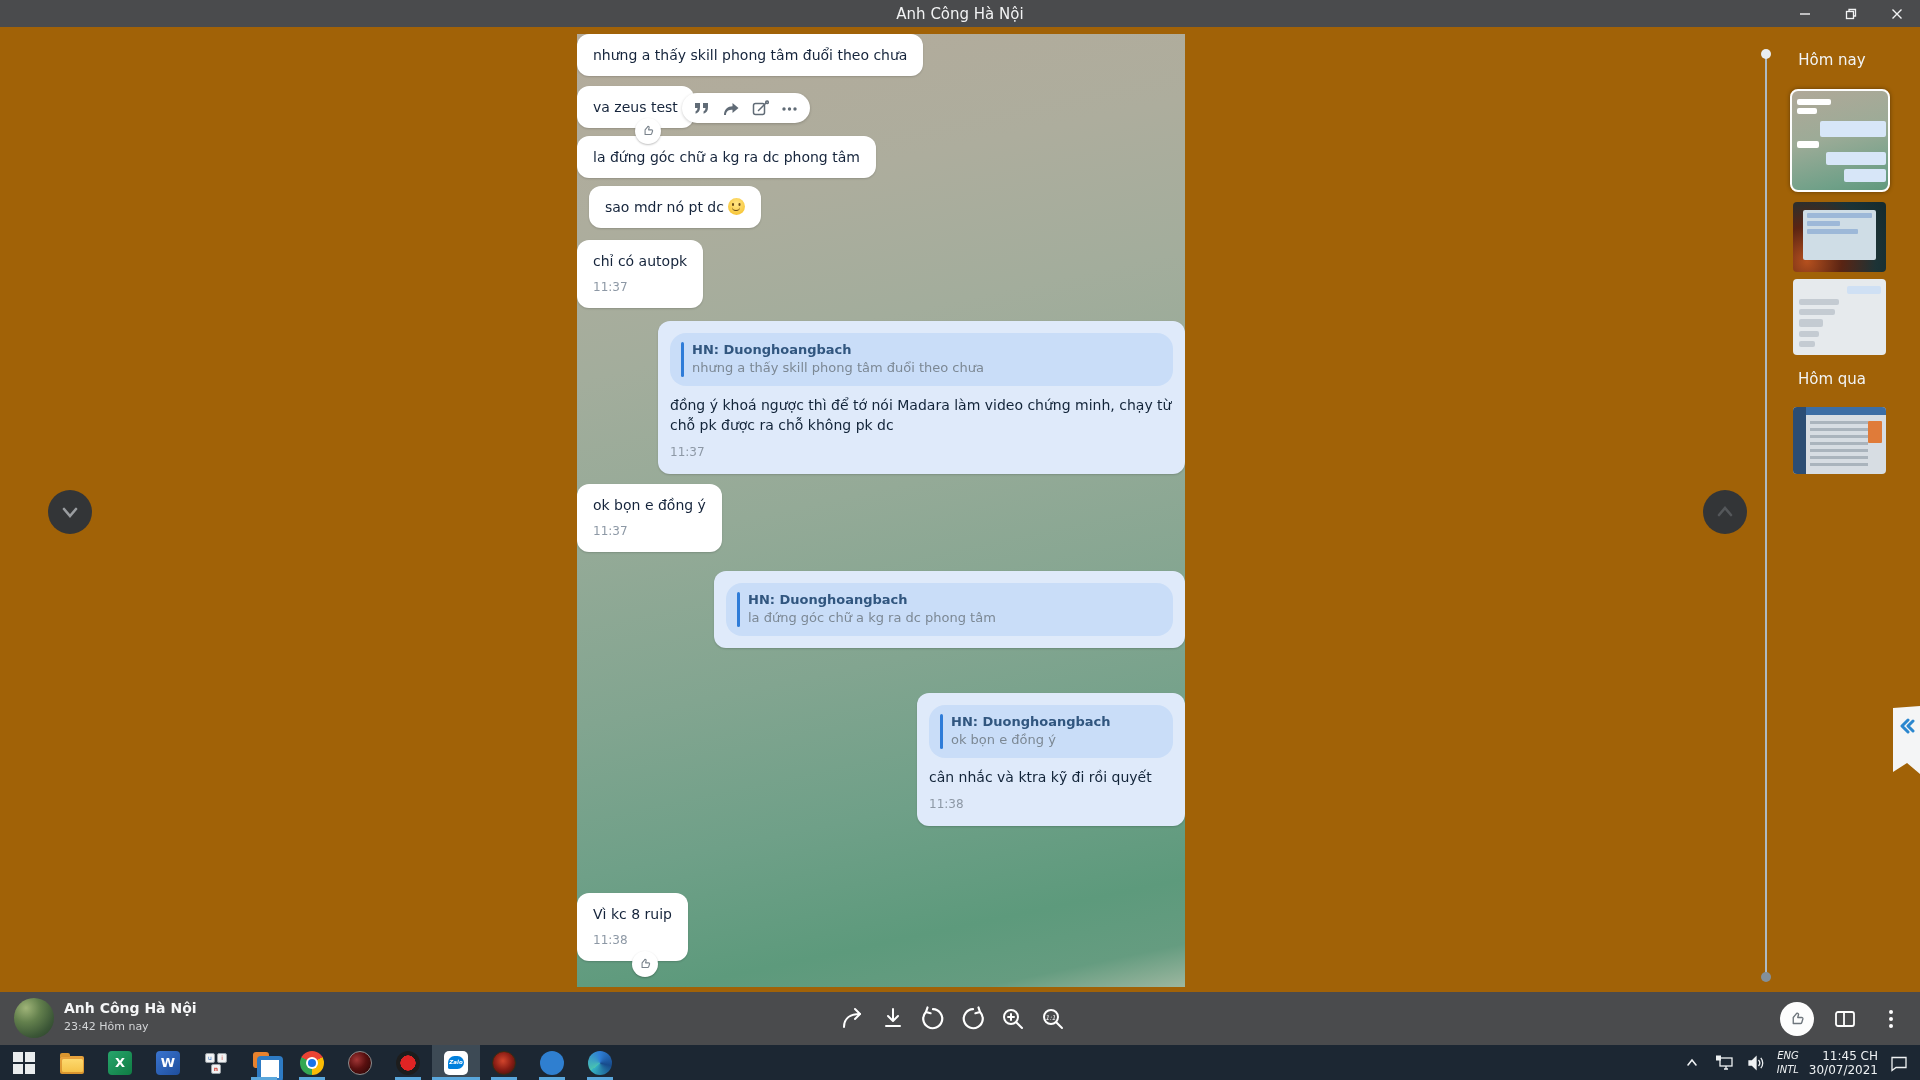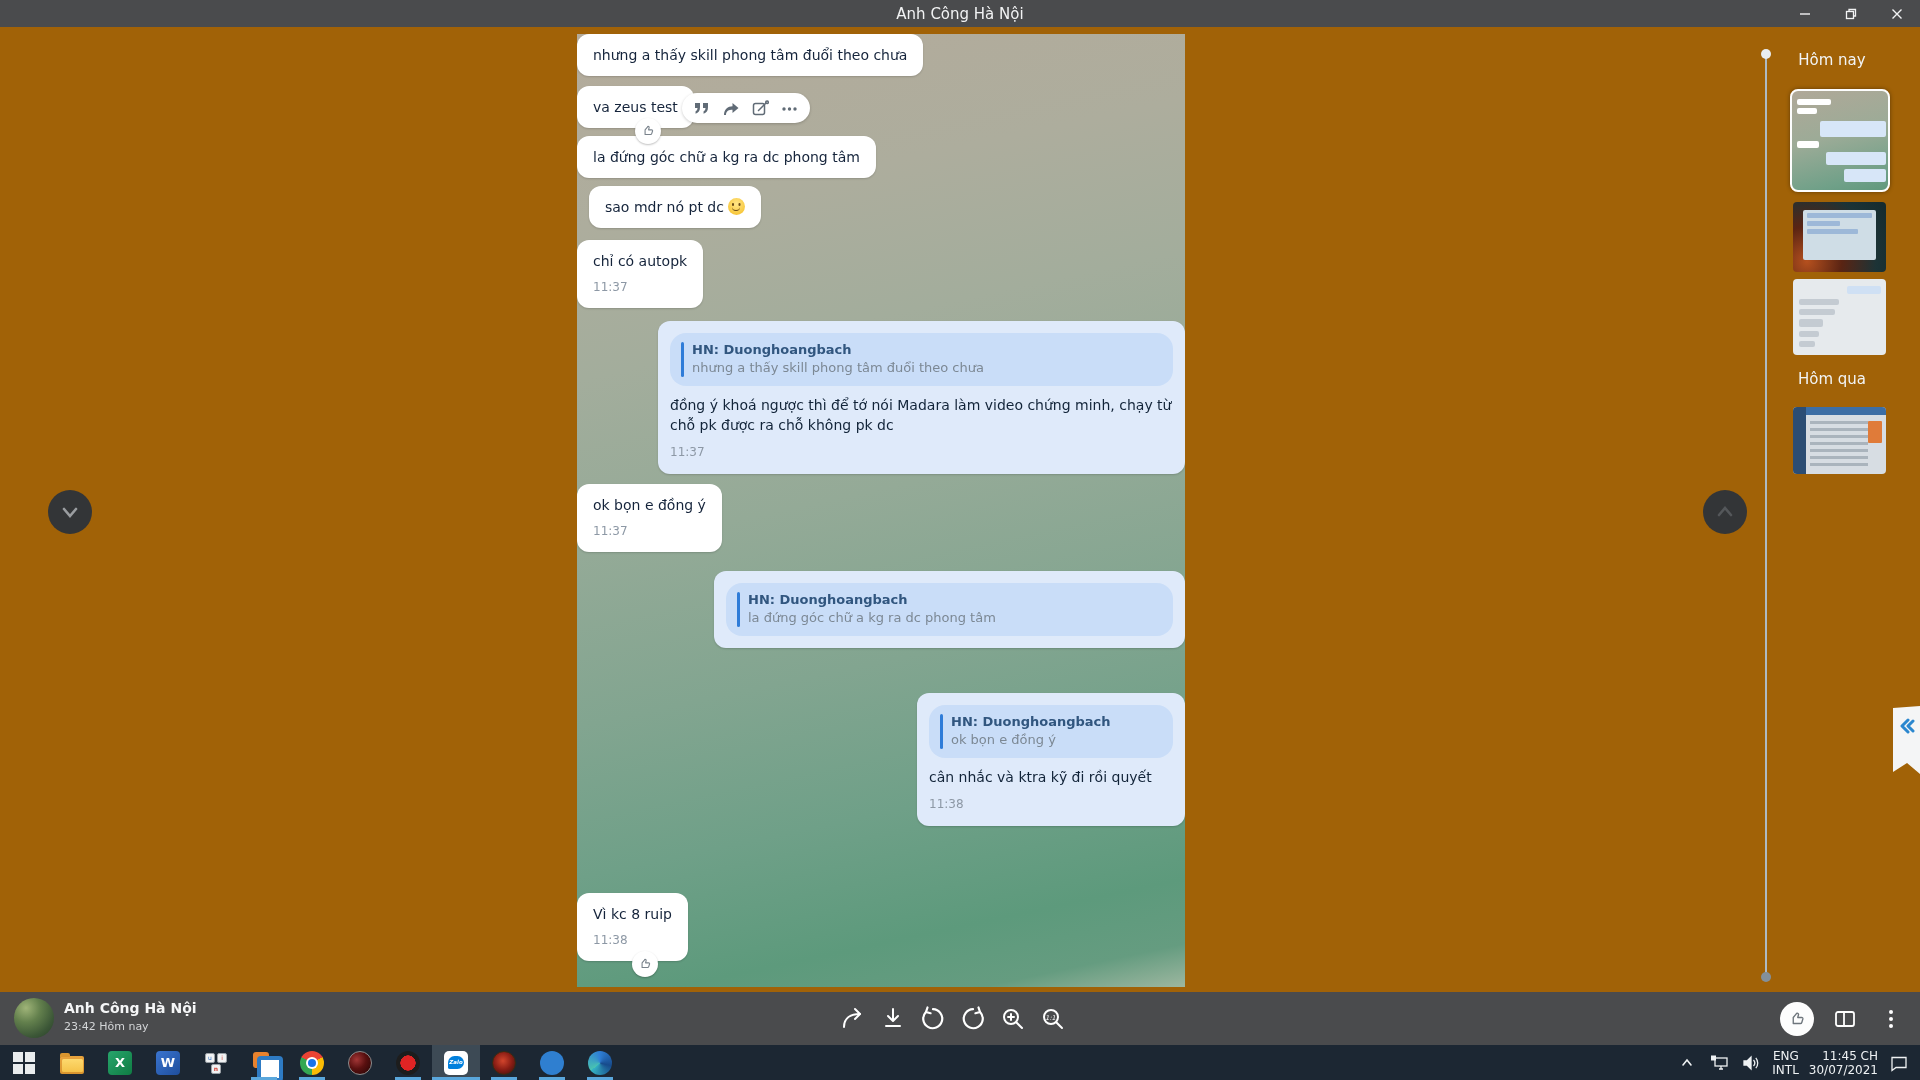--- a/index.html
+++ b/index.html
@@ -151,21 +151,21 @@
   .ti-game { border-radius:50%; border:1px solid #3a2a12;
     background:radial-gradient(circle at 45% 40%,#d2452c 0%,#8a1d14 50%,#33100c 100%); }
   .ti-remote-viewer { border-radius:50%; background:#2f7fd0; }
   .ti-edge { border-radius:50%;
     background:conic-gradient(from 230deg,#49c3b1,#2f7fd6 35%,#174b8c 65%,#35b3c4 100%); }
 
   
   .tray { position:absolute; right:0; top:1045px; height:35px; display:flex; align-items:center;
     gap:10px; padding-right:10px; color:#eef1f3; }
   .tray .ticon2 { display:flex; align-items:center; justify-content:center; width:22px; height:26px; }
-  .tray-text2 { font-size:12px; line-height:14px; text-align:right; }
+  .tray-text2 { font-size:10px; line-height:14px; text-align:right;font-style:italic; }
   .tray-clock { font-size:12px; line-height:14px; text-align:right; }
 </style>
 </head>
 <body>
 
 <div class="titlebar">
   <span class="title">Anh Công Hà Nội</span>
   <div class="win-controls">
     <div class="win-btn">
       <svg width="12" height="12">

